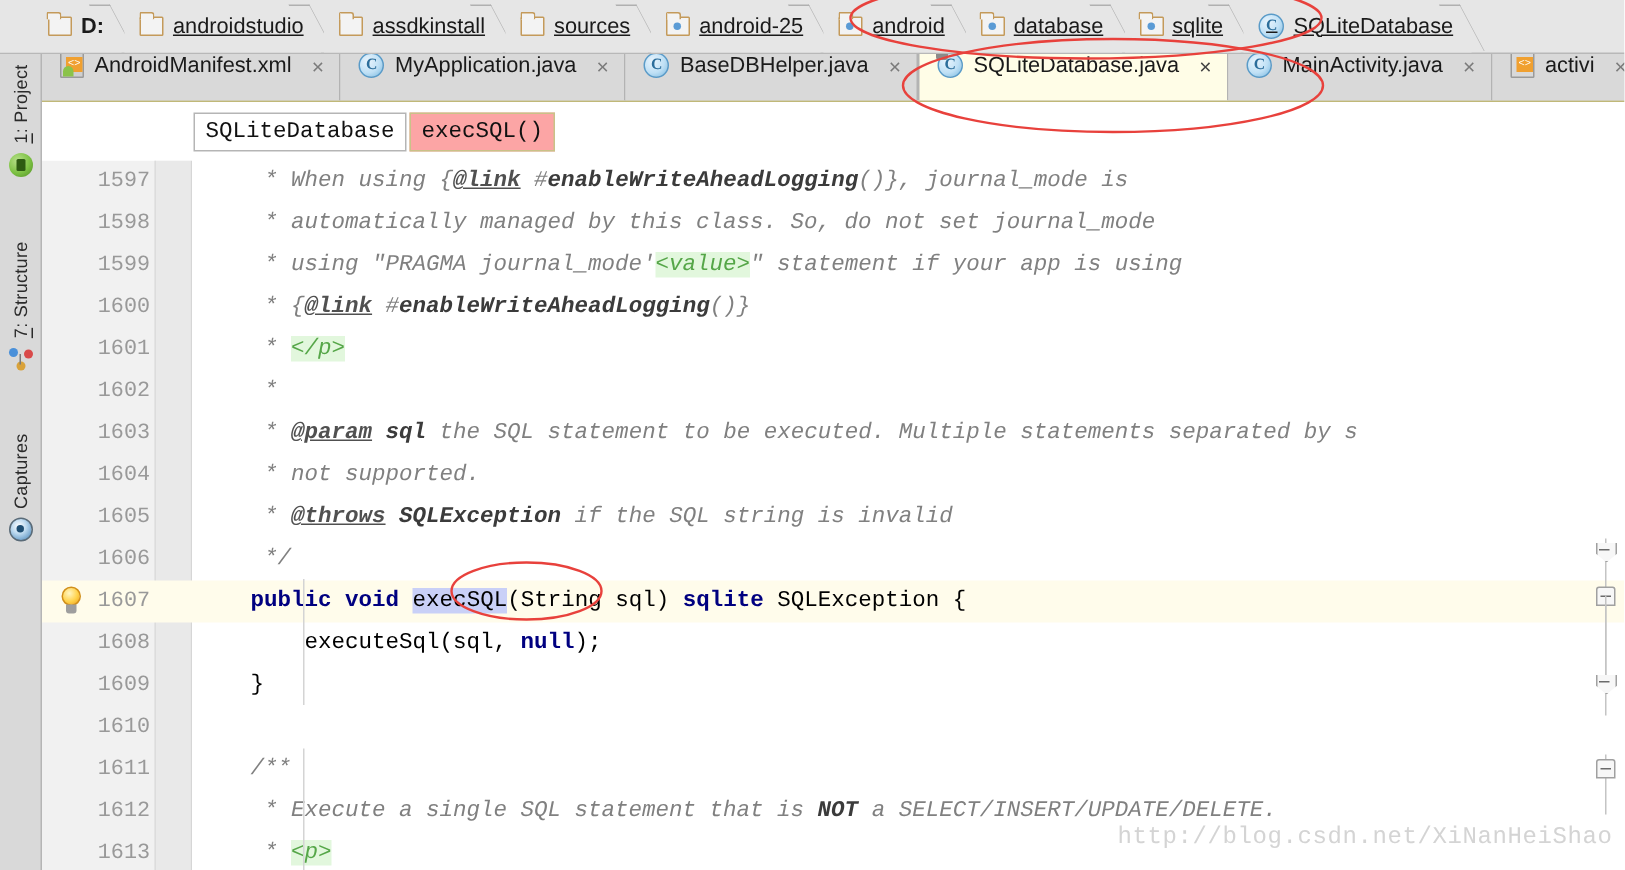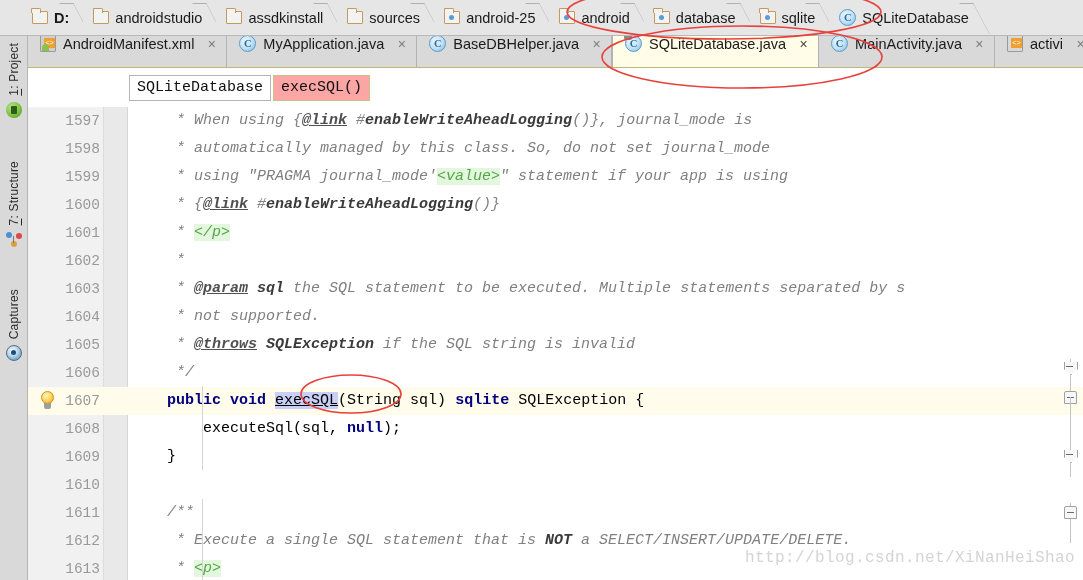--- a/index.html
+++ b/index.html
@@ -22,21 +22,21 @@
   .crumb {
     position: relative;
     display: flex; align-items: center;
     height: 36px;
     padding: 0 12px 0 10px;
     font-size: 14.5px;
     color: #1a1a1a;
     white-space: nowrap;
     background: #e6e6e6;
   }
-  .crumb + .crumb { margin-left: 2px; }
+  .crumb + .crumb { margin-left: 2px; text-decoration: underline; }
   .crumb::after {
     content: "";
     position: absolute; right: -9px; top: 3px;
     width: 30px; height: 30px;
     border-right: 1px solid #b0b0b0;
     border-top: 1px solid #b0b0b0;
     transform: skewX(28deg) scaleX(0.45);
     pointer-events: none;
   }
   .crumb.first { padding-left: 32px; }
@@ -227,21 +227,21 @@
     font-family: "Liberation Mono", monospace;
     font-size: 15px;
     color: #000000;
   }
   
   .cmt   { color: #808080; font-style: italic; }
   .cmtb  { color: #505050; font-style: italic; font-weight: bold; text-decoration: underline; }
   .tagh  { background: #e2f7dd; color: #55a648; font-style: italic; }
   .kw    { color: #000080; font-weight: bold; }
   .plain { color: #000000; }
-  .sel   { background: #c9d0f7; text-decoration: underline; }
+  .sel   { background: #c9d0f7; }
 
   
   .fold {
     position: absolute; right: 6px; width: 13px; height: 13px;
     top: 7px;
     border: 1px solid #a0a0a0; background: #f7f7f7;
   }
   .fold::after {
     content: ""; position: absolute; left: 2px; top: 5px;
     width: 7px; height: 1px; background: #6a6a6a;

